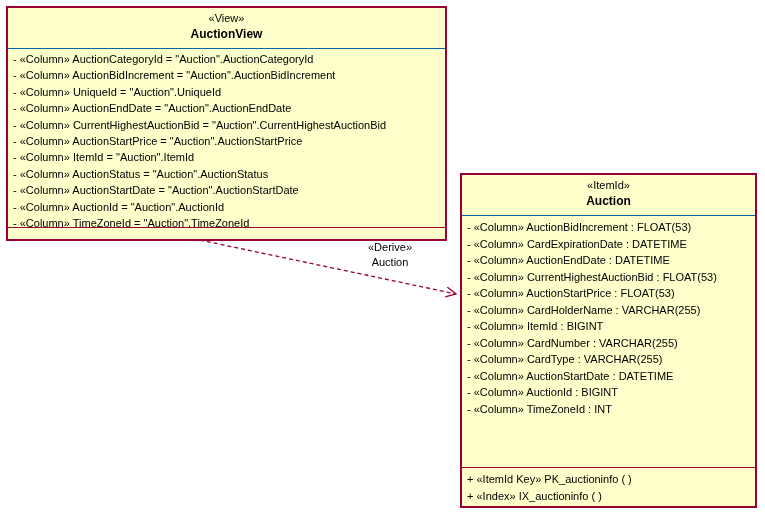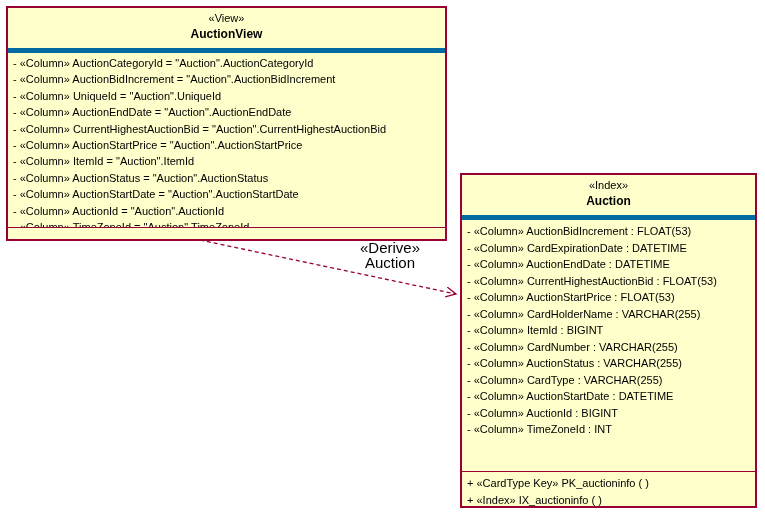--- a/index.html
+++ b/index.html
@@ -21,21 +21,21 @@
     background: #FFFFCC;
     border: 2px solid #990033;
     display: flex;
     flex-direction: column;
     color: #000000;
   }
   .view-box  { left: 6px;  top: 6px;   width: 441px; height: 235px; }
   .table-box { left: 460px; top: 173px; width: 297px; height: 335px; }
   .entity-header {
     flex: 0 0 37px;
-    border-bottom: 5px solid #0369a1;
+    border-bottom: 1px solid #0369a1;
     text-align: center;
     padding-top: 3px;
   }
   .stereotype { font-size: 11px; line-height: 15px; }
   .entity-name { font-size: 12px; font-weight: bold; line-height: 17px; }
   .compartment {
     box-sizing: border-box;
     overflow: hidden;
   }
   .columns-compartment { flex: 1 1 auto; padding: 2px 4px 0 5px; }
@@ -57,21 +57,21 @@
     left: 0; top: 0;
     width: 765px; height: 513px;
     pointer-events: none;
   }
   .connector-label {
     position: absolute;
     left: 330px;
     top: 240px;
     width: 120px;
     text-align: center;
-    font-size: 15px;
+    font-size: 11px;
     line-height: 15px;
     color: #000000;
   }
 </style>
 </head>
 <body>
 
 <div class="canvas">
 
   <svg class="connector-svg" viewBox="0 0 765 513" xmlns="http://www.w3.org/2000/svg">
@@ -99,40 +99,39 @@
         <div class="row">- «Column» AuctionStatus = "Auction".AuctionStatus</div>
         <div class="row">- «Column» AuctionStartDate = "Auction".AuctionStartDate</div>
         <div class="row">- «Column» AuctionId = "Auction".AuctionId</div>
         <div class="row">- «Column» TimeZoneId = "Auction".TimeZoneId</div>
       </div>
     <div class="compartment empty-compartment"></div>
   </div>
 
   <div class="entity table-box">
     <div class="entity-header">
-      <div class="stereotype">«Index»</div>
+      <div class="stereotype">«ItemId»</div>
       <div class="entity-name">Auction</div>
     </div>
     <div class="compartment columns-compartment">
         <div class="row">- «Column» AuctionBidIncrement : FLOAT(53)</div>
         <div class="row">- «Column» CardExpirationDate : DATETIME</div>
         <div class="row">- «Column» AuctionEndDate : DATETIME</div>
         <div class="row">- «Column» CurrentHighestAuctionBid : FLOAT(53)</div>
         <div class="row">- «Column» AuctionStartPrice : FLOAT(53)</div>
         <div class="row">- «Column» CardHolderName : VARCHAR(255)</div>
         <div class="row">- «Column» ItemId : BIGINT</div>
         <div class="row">- «Column» CardNumber : VARCHAR(255)</div>
-        <div class="row">- «Column» AuctionStatus : VARCHAR(255)</div>
         <div class="row">- «Column» CardType : VARCHAR(255)</div>
         <div class="row">- «Column» AuctionStartDate : DATETIME</div>
         <div class="row">- «Column» AuctionId : BIGINT</div>
         <div class="row">- «Column» TimeZoneId : INT</div>
       </div>
     <div class="compartment keys-compartment">
-        <div class="row">+ «CardType Key» PK_auctioninfo ( )</div>
+        <div class="row">+ «ItemId Key» PK_auctioninfo ( )</div>
         <div class="row">+ «Index» IX_auctioninfo ( )</div>
       </div>
   </div>
 
   <div class="connector-label">
     <div>«Derive»</div>
     <div>Auction</div>
   </div>
 
 </div>

